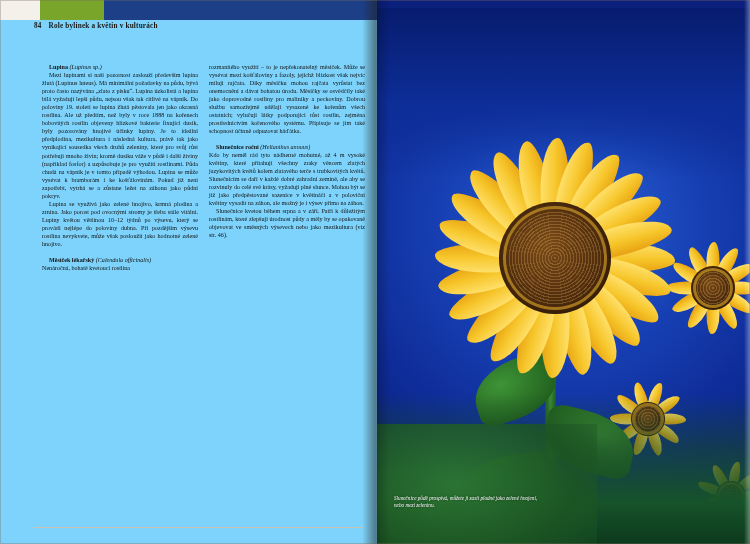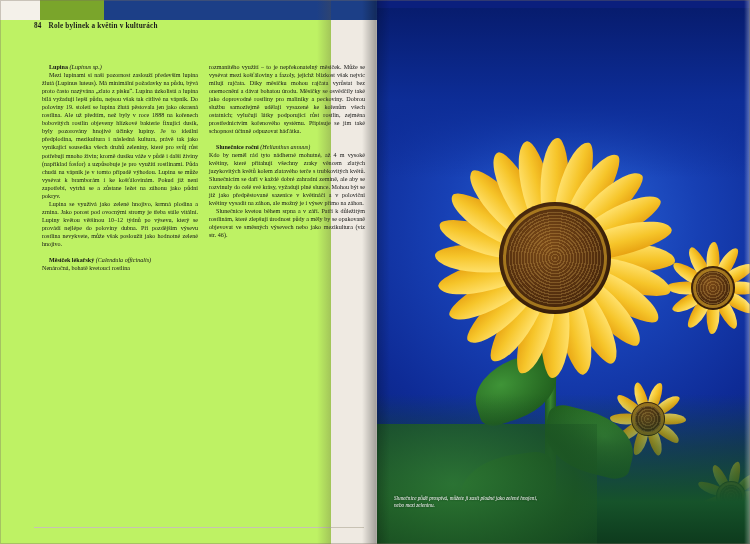--- a/index.html
+++ b/index.html
@@ -13,22 +13,22 @@
     height: 544px;
     overflow: hidden;
     background: #efeae2;
     font-family: "Liberation Serif", serif;
   }
 
   
   #left-page {
     position: absolute;
     left: 0; top: 0;
-    width: 331px; height: 544px;
-    background: #bef264;
+    width: 377px; height: 544px;
+    background: #7dd3fc;
   }
   #left-page:after {
     content: "";
     position: absolute;
     right: 0; top: 0; bottom: 0;
     width: 14px;
     background: linear-gradient(to right, rgba(0,0,0,0.0), rgba(90,80,60,0.28));
   }
 
   

